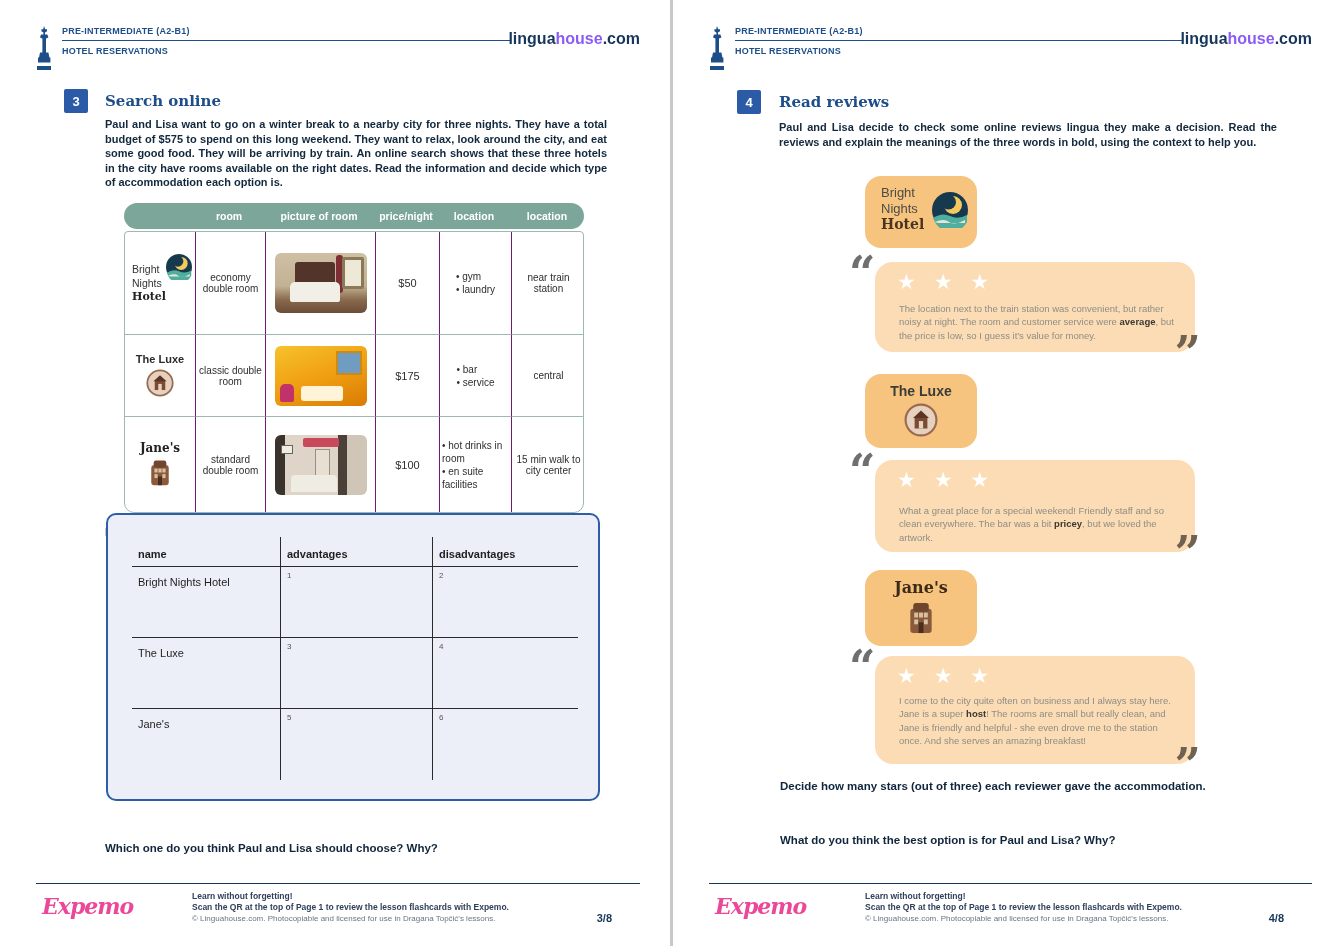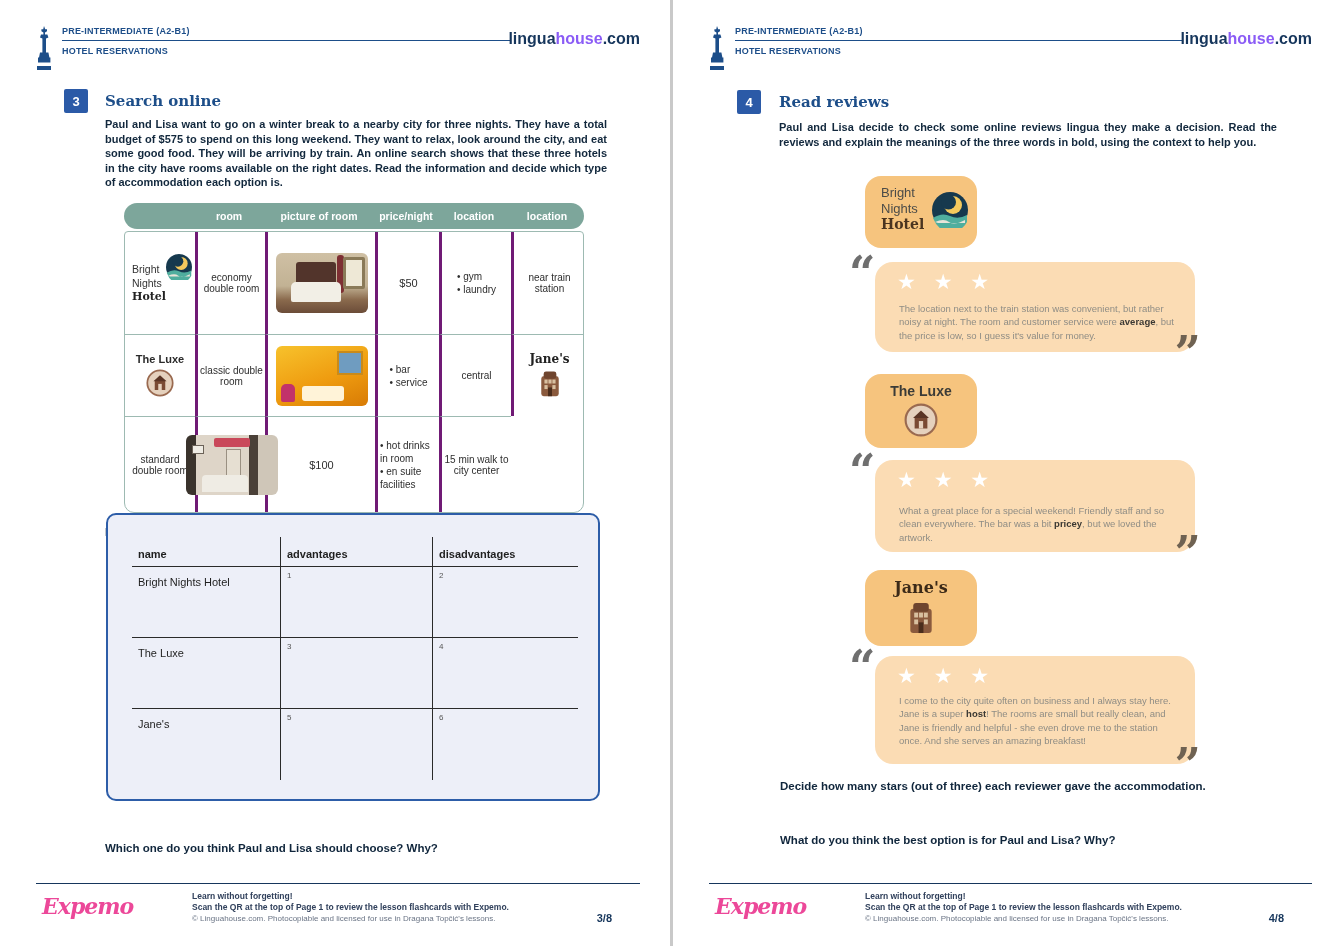--- a/index.html
+++ b/index.html
@@ -34,21 +34,21 @@
 
   
   .hotels { position:absolute; left:124px; top:203px; width:460px; }
   .hotels-head { display:grid; grid-template-columns:70px 70px 110px 64px 72px 74px;
     height:26px; background:#7da69b; border-radius:13px; color:#fff; font-weight:bold; font-size:10.5px;text-align:center; }
   .hp-cell { display:flex; align-items:center; justify-content:center; }
   .hotels-body { display:grid; grid-template-columns:70px 70px 110px 64px 72px 74px;
     grid-template-rows:102px 82px 96px; margin-top:2px;
     border:1.5px solid #9dbab2; border-radius:4px 4px 10px 10px; background:#fff; overflow:hidden; }
   .hc { display:flex; flex-direction:column; align-items:center; justify-content:center;
-    font-size:10px; color:#2e2e2e; text-align:center; padding:4px 2px; border-left:3px solid #701a75; }
+    font-size:10px; color:#2e2e2e; text-align:center; padding:4px 2px; border-left:1px solid #701a75; }
   .hc:nth-child(6n+1) { border-left:none; }
   .hc:nth-child(n+7) { border-top:1px solid #9dbab2; }
   .hotel-name-cell { position:relative; align-items:flex-start; padding-left:7px; text-align:left; }
   .hn-line { font-size:10.5px; color:#333; line-height:1.25; }
   .hn-bold-serif { font-family:"DejaVu Serif", serif; font-weight:bold; font-size:11px; color:#222; }
   .hn-bold { font-weight:bold; font-size:11px; color:#2b2b2b; }
   .hotel-name-cell.centered { align-items:center; padding-left:2px; text-align:center; }
   .price { font-size:11px; }
   .bullets { text-align:left; }
   .bullet-line { font-size:10px; line-height:1.3; }
@@ -199,20 +199,21 @@
         </span>
       </div>
       <div class="hc">classic double room</div>
       <div class="hc">
         <div class="photo photo2">
           <div class="p2-window"></div>
           <div class="p2-bed"></div>
           <div class="p2-chair"></div>
         </div>
       </div>
+      <div class="hc price">$175</div>
       <div class="hc">
         <div class="bullets">
           <div class="bullet-line">bar</div>
           <div class="bullet-line">service</div>
         </div>
       </div>
       <div class="hc">central</div>
 
       <div class="hc hotel-name-cell centered">
         <span class="hn-bold-serif" style="font-size:12px;">Jane's</span>

